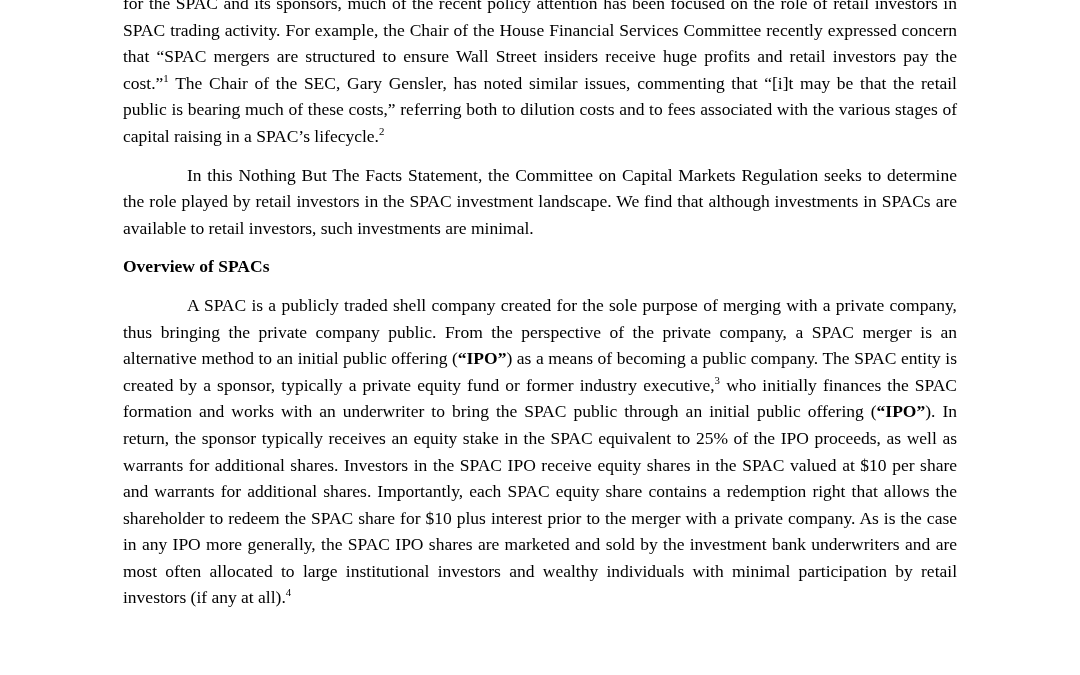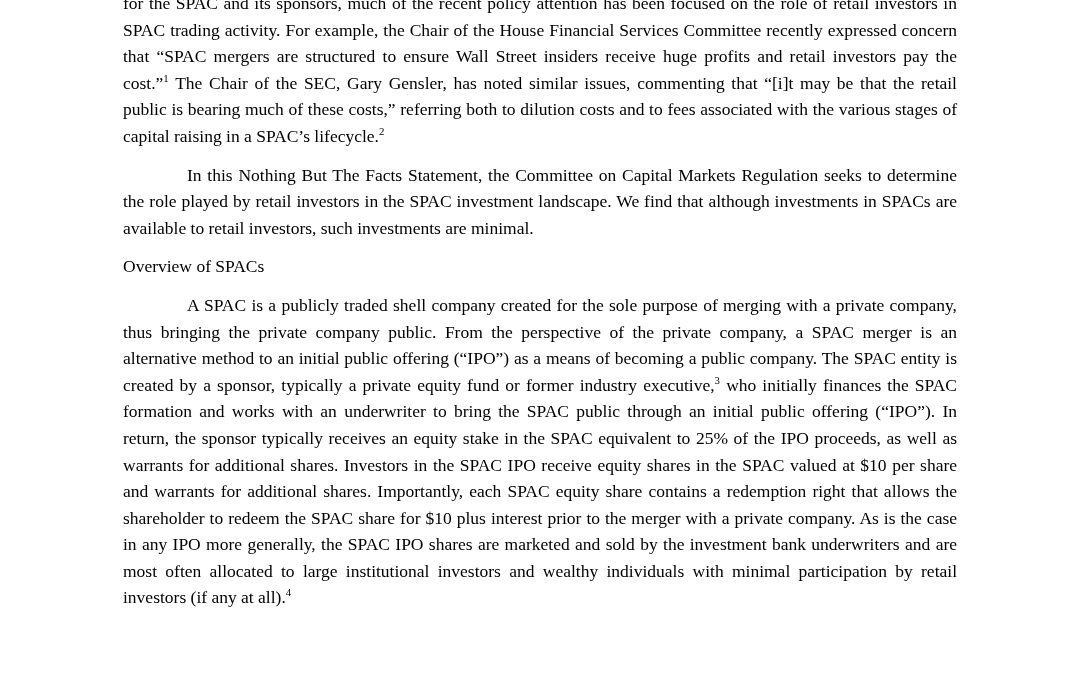--- a/index.html
+++ b/index.html
@@ -30,21 +30,21 @@
   .page p.indent {
     text-indent: 64px;
   }
   .page h3 {
     font-size: 17.5px;
     line-height: 26.6px;
     font-weight: bold;
     margin: 0 0 12px 0;
     text-align: left;
   }
-  .run-bold { font-weight: normal; }
+  .run-bold { font-weight: bold; }
   .run-sup {
     font-size: 0.62em;
     vertical-align: super;
     line-height: 0;
   }
 </style>
 </head>
 <body>
 
 <div class="page">

